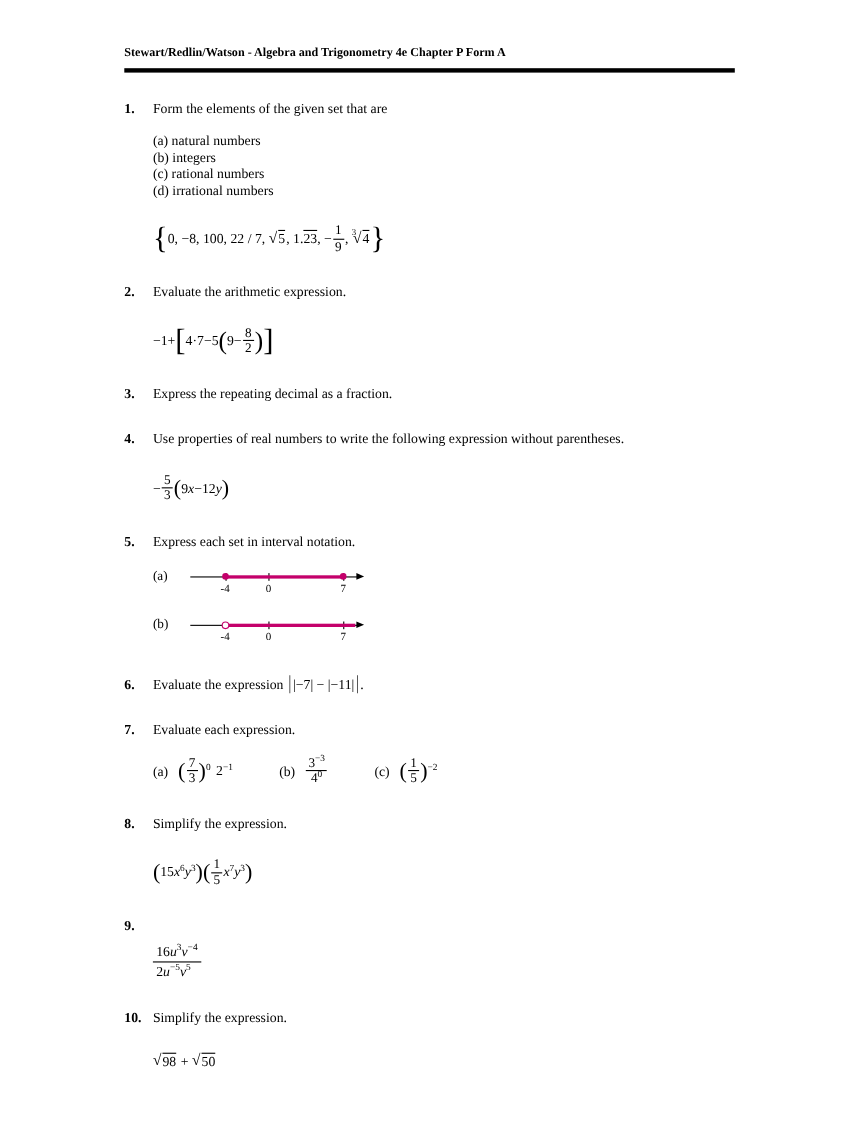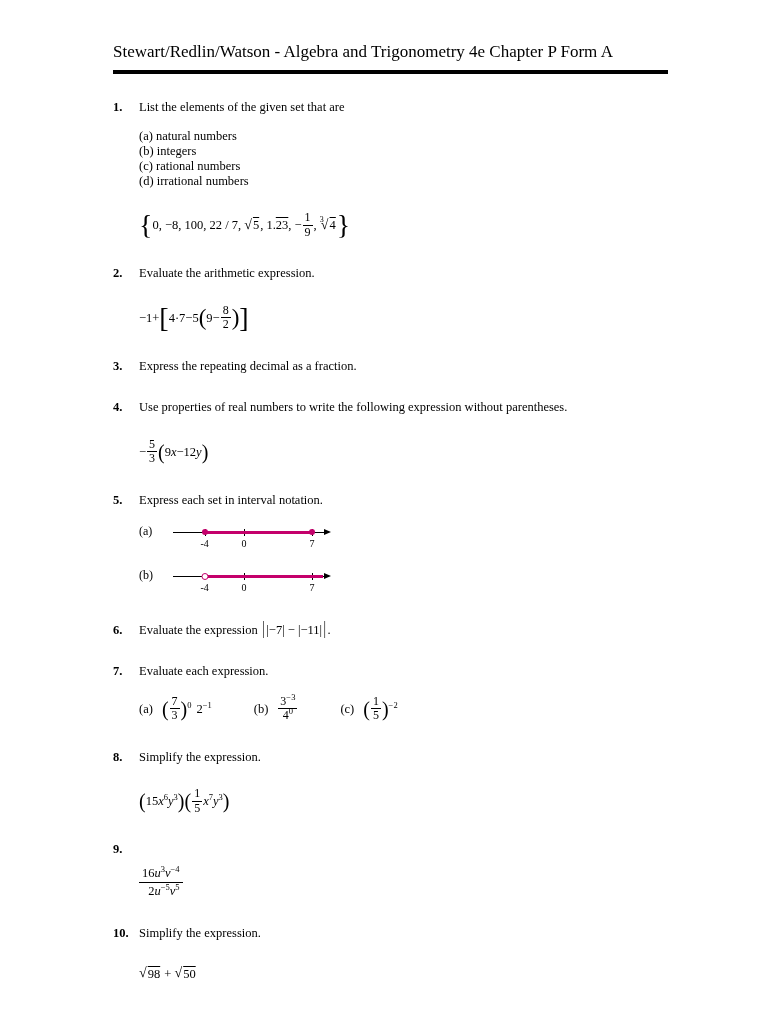--- a/index.html
+++ b/index.html
@@ -1,31 +1,31 @@
 <!DOCTYPE html>
 <html><head>
 <meta charset="utf-8">
 <style>
   html,body{margin:0;padding:0}
   body{width:768px;height:1024px;background:#ffffff;font-family:"Liberation Serif",serif;color:#000;overflow:hidden}
   .page{position:relative;width:768px;height:1024px;padding:42px 100px 0 113px;box-sizing:border-box}
-  .title{font-size:17px;font-weight:normal}
+  .title{font-size:11px;font-weight:bold}
   .rule{height:3.5px;background:#000;margin-top:8px}
   .problem{display:flex;margin-top:26px;align-items:flex-start}
   .pnum{flex:none;width:26px;font-weight:bold;font-size:12.5px}
   .pbody{flex:1;font-size:12.5px;line-height:1.25}
   .subitems{list-style:none;margin:14px 0 18px 0;padding:0;line-height:15px}
   .mathrow{margin-top:23px;white-space:nowrap}
   .mi{font-style:italic}
   sup.e{font-size:8.5px;line-height:0;vertical-align:super}
   sup.ridx{font-size:8px;line-height:0;vertical-align:super;margin-right:-3px;position:relative;top:-2px}
   .frac{display:inline-block;vertical-align:middle;text-align:center;line-height:1.12;font-size:12px;margin:0 1px;position:relative;top:-1px}
   .frac .num{display:block;padding:0 2px}
   .frac .den{display:block;border-top:1px solid #000;padding:0 2px}
-  .bigfrac{display:inline-block;vertical-align:middle;text-align:right;line-height:1.35;font-size:12.5px}
+  .bigfrac{display:inline-block;vertical-align:middle;text-align:left;line-height:1.35;font-size:12.5px}
   .bigfrac .bfnum{display:block;padding:0 3px}
   .bigfrac .bfden{display:block;border-top:1px solid #000;padding:0 3px}
   .d1{font-size:20px;vertical-align:middle;line-height:1;display:inline-block;position:relative;top:-1px;font-weight:400}
   .d2{font-size:28px;vertical-align:middle;line-height:1;display:inline-block;position:relative;top:-1px;font-weight:300}
   .d3{font-size:23px;vertical-align:middle;line-height:1;display:inline-block;position:relative;top:-1px;font-weight:300}
   .rad{white-space:nowrap}
   .radsign{font-size:112%;position:relative;top:-0.5px}
   .radicand{text-decoration:overline;padding:0 1px}
   .over{text-decoration:overline}
   .obar{display:inline-block;transform:scaleY(1.45);margin:0 1.5px;position:relative;top:-0.5px}
@@ -51,21 +51,21 @@
 <div class="page">
 
   <header>
     <div class="title">Stewart/Redlin/Watson  - Algebra and Trigonometry 4e Chapter P Form A</div>
     <div class="rule"></div>
   </header>
 
   <section class="problem">
     <div class="pnum">1.</div>
     <div class="pbody">
-      <div class="ptext">List the elements of the given set that are</div>
+      <div class="ptext">Form the elements of the given set that are</div>
       <ul class="subitems">
         <li>(a) natural numbers</li>
         <li>(b) integers</li>
         <li>(c) rational numbers</li>
         <li>(d) irrational numbers</li>
       </ul>
       <div class="mathrow"><span class="d2">{</span><span>0, −8, 100, 22 / 7, </span><span class="rad"><span class="radsign">√</span><span class="radicand">5</span></span><span>, </span><span><span>1.</span><span class="over">23</span></span><span>, </span><span>−</span><span class="frac"><span class="num">1</span><span class="den">9</span></span><span>, </span><span class="rad"><sup class="ridx">3</sup><span class="radsign">√</span><span class="radicand">4</span></span><span class="d2">}</span></div>
     </div>
   </section>
 

